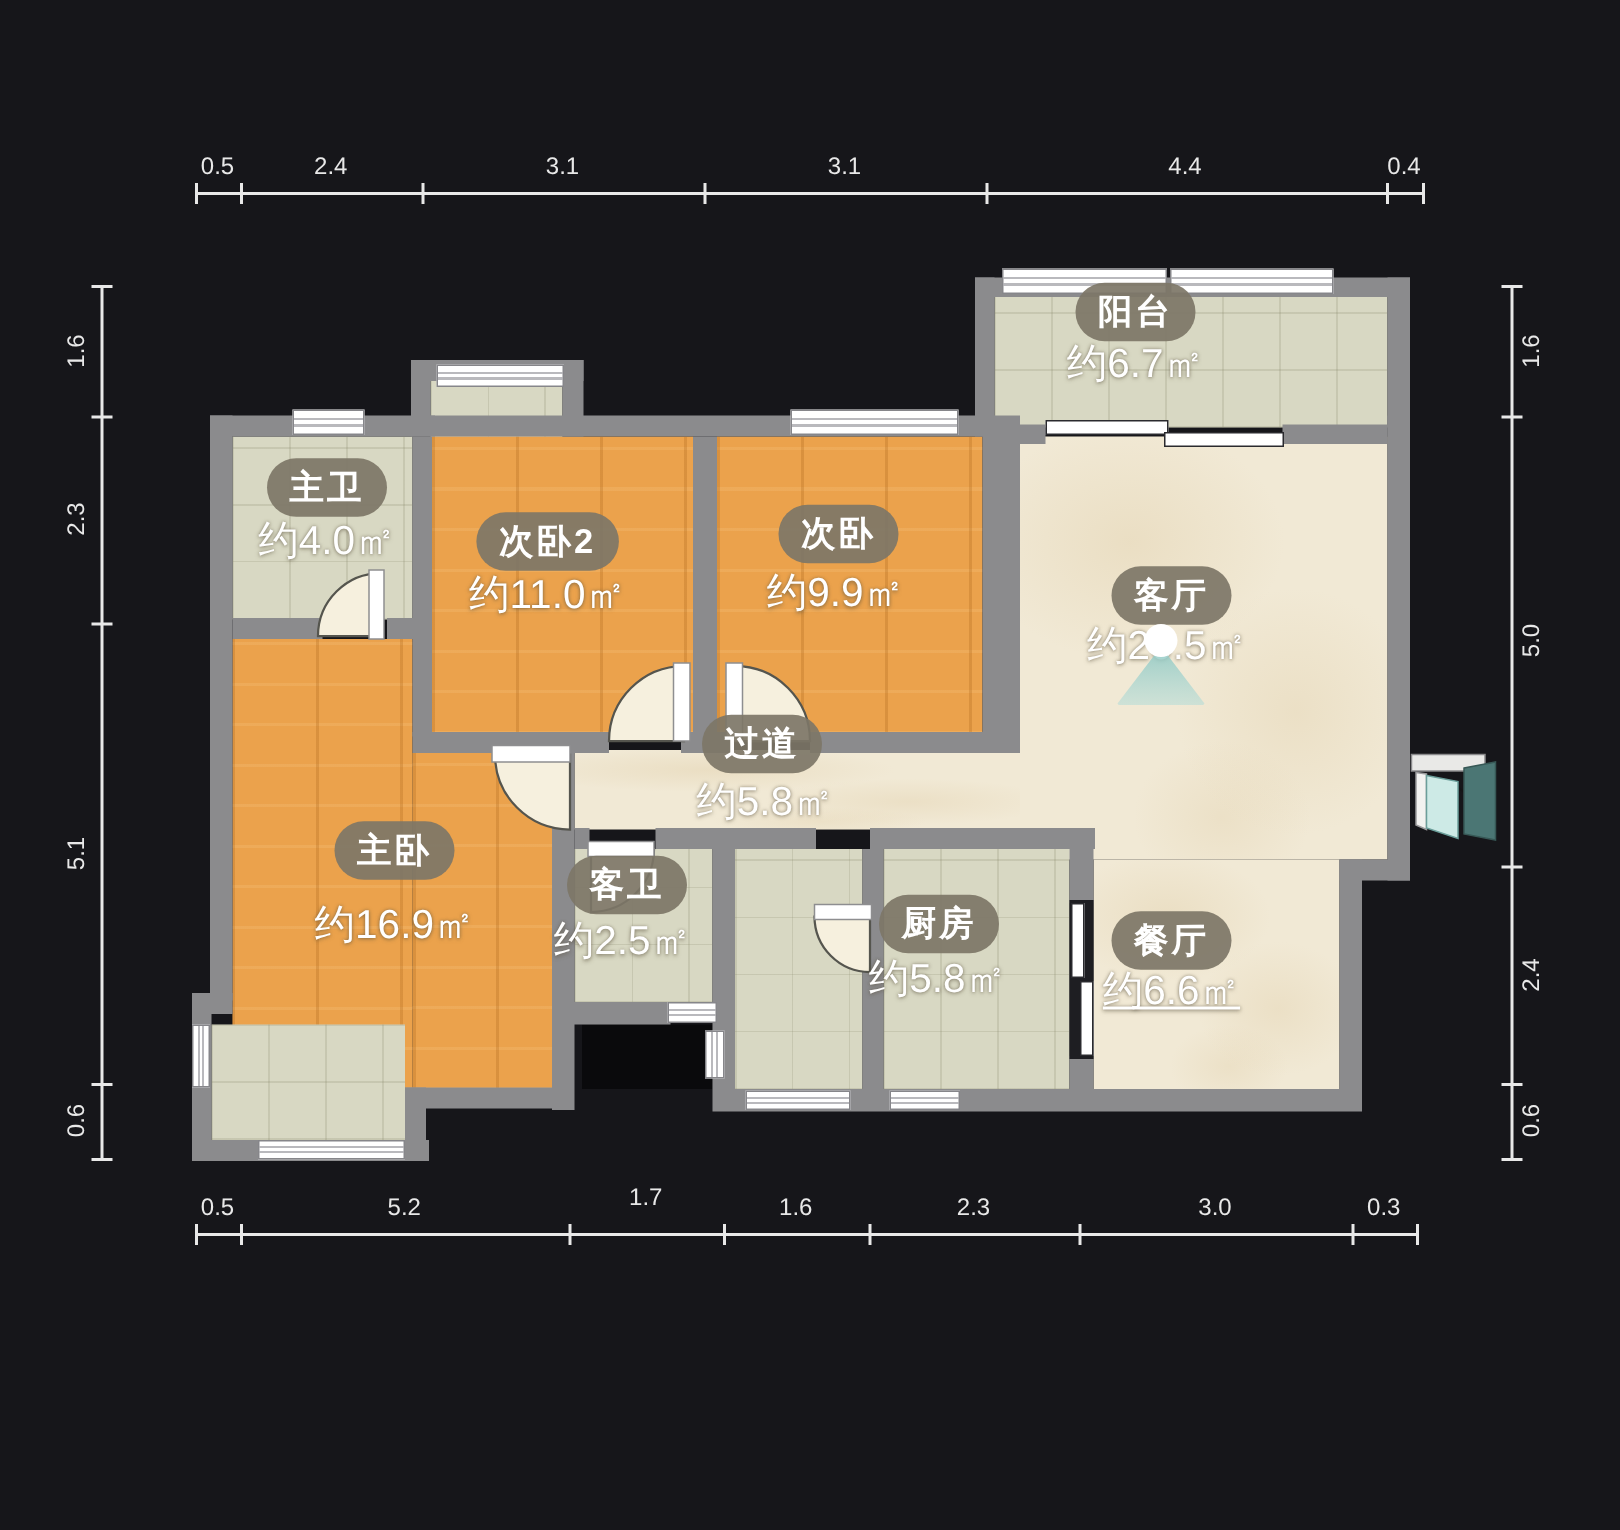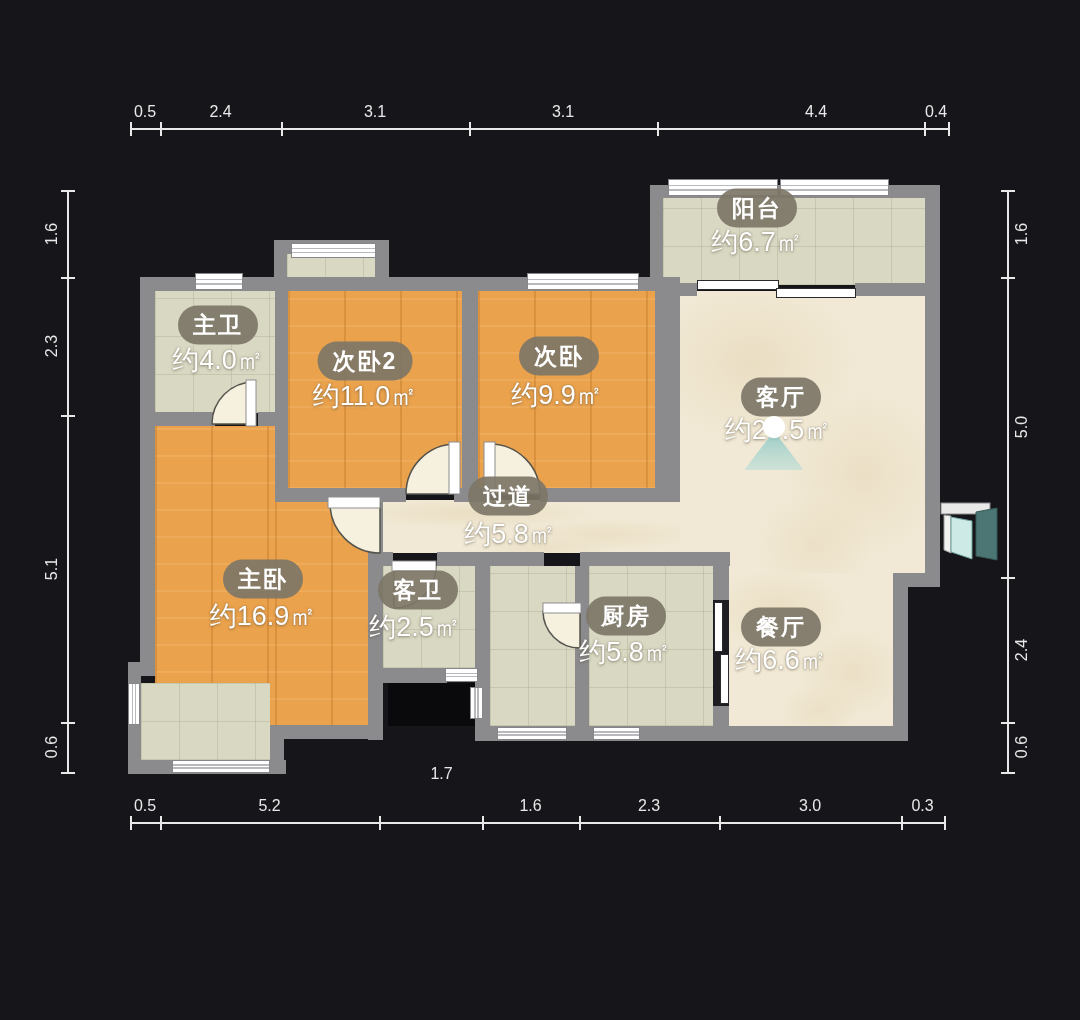--- a/index.html
+++ b/index.html
@@ -189,59 +189,59 @@
 
   <div class="room-label" style="left:559px;top:356px;">次卧</div>
   <div class="room-area" style="left:557px;top:395px;">约9.9㎡</div>
 
   <div class="room-label" style="left:781px;top:397px;">客厅</div>
   <div class="room-area" style="left:778px;top:430px;">约20.5㎡</div>
 
   <div class="room-label" style="left:508px;top:496px;">过道</div>
   <div class="room-area" style="left:510px;top:534px;">约5.8㎡</div>
 
-  <div class="room-label" style="left:263px;top:579px;">主卧</div>
+  <div class="room-label" style="left:263px;top:567px;">主卧</div>
   <div class="room-area" style="left:263px;top:616px;">约16.9㎡</div>
 
   <div class="room-label" style="left:418px;top:590px;">客卫</div>
   <div class="room-area" style="left:415px;top:627px;">约2.5㎡</div>
 
   <div class="room-label" style="left:626px;top:616px;">厨房</div>
   <div class="room-area" style="left:625px;top:652px;">约5.8㎡</div>
 
   <div class="room-label" style="left:781px;top:627px;">餐厅</div>
-  <div class="room-area" style="left:781px;top:660px;">约6.6㎡</div>
+  <div class="room-area" style="left:781px;top:660px;text-decoration:underline;">约6.6㎡</div>
 
   <div id="dims">
       <div class="dim-line" style="left: 130px; top: 128px; width: 818px; height: 2px;"></div>
       <div class="dim-tick" style="left: 130px; top: 122px; width: 2px; height: 14px;"></div>
       <div class="dim-tick" style="left: 160px; top: 122px; width: 2px; height: 14px;"></div>
       <div class="dim-tick" style="left: 281px; top: 122px; width: 2px; height: 14px;"></div>
       <div class="dim-tick" style="left: 469px; top: 122px; width: 2px; height: 14px;"></div>
       <div class="dim-tick" style="left: 657px; top: 122px; width: 2px; height: 14px;"></div>
       <div class="dim-tick" style="left: 924px; top: 122px; width: 2px; height: 14px;"></div>
       <div class="dim-tick" style="left: 948px; top: 122px; width: 2px; height: 14px;"></div>
       <div class="dim-label" style="left: 145px; top: 112px;">0.5</div>
       <div class="dim-label" style="left: 220.5px; top: 112px;">2.4</div>
       <div class="dim-label" style="left: 375px; top: 112px;">3.1</div>
       <div class="dim-label" style="left: 563px; top: 112px;">3.1</div>
-      <div class="dim-label" style="left: 816px; top: 112px;">4.4</div>
+      <div class="dim-label" style="left: 790px; top: 112px;">4.4</div>
       <div class="dim-label" style="left: 936px; top: 112px;">0.4</div>
       <div class="dim-line" style="left: 130px; top: 822px; width: 814px; height: 2px;"></div>
       <div class="dim-tick" style="left: 130px; top: 816px; width: 2px; height: 14px;"></div>
       <div class="dim-tick" style="left: 160px; top: 816px; width: 2px; height: 14px;"></div>
       <div class="dim-tick" style="left: 379px; top: 816px; width: 2px; height: 14px;"></div>
       <div class="dim-tick" style="left: 482px; top: 816px; width: 2px; height: 14px;"></div>
       <div class="dim-tick" style="left: 579px; top: 816px; width: 2px; height: 14px;"></div>
       <div class="dim-tick" style="left: 719px; top: 816px; width: 2px; height: 14px;"></div>
       <div class="dim-tick" style="left: 901px; top: 816px; width: 2px; height: 14px;"></div>
       <div class="dim-tick" style="left: 944px; top: 816px; width: 2px; height: 14px;"></div>
       <div class="dim-label" style="left: 145px; top: 806px;">0.5</div>
       <div class="dim-label" style="left: 269.5px; top: 806px;">5.2</div>
-      <div class="dim-label" style="left: 430.5px; top: 774px; margin-left: 11px;">1.7</div>
+      <div class="dim-label" style="left: 430.5px; top: 799px;">1.7</div>
       <div class="dim-label" style="left: 530.5px; top: 806px;">1.6</div>
       <div class="dim-label" style="left: 649px; top: 806px;">2.3</div>
       <div class="dim-label" style="left: 810px; top: 806px;">3.0</div>
       <div class="dim-label" style="left: 922.5px; top: 806px;">0.3</div>
       <div class="dim-line" style="left: 67px; top: 190px; width: 2px; height: 582px;"></div>
       <div class="dim-tick" style="left: 61px; top: 190px; width: 14px; height: 2px;"></div>
       <div class="dim-tick" style="left: 61px; top: 277px; width: 14px; height: 2px;"></div>
       <div class="dim-tick" style="left: 61px; top: 415px; width: 14px; height: 2px;"></div>
       <div class="dim-tick" style="left: 61px; top: 722px; width: 14px; height: 2px;"></div>
       <div class="dim-tick" style="left: 61px; top: 772px; width: 14px; height: 2px;"></div>

